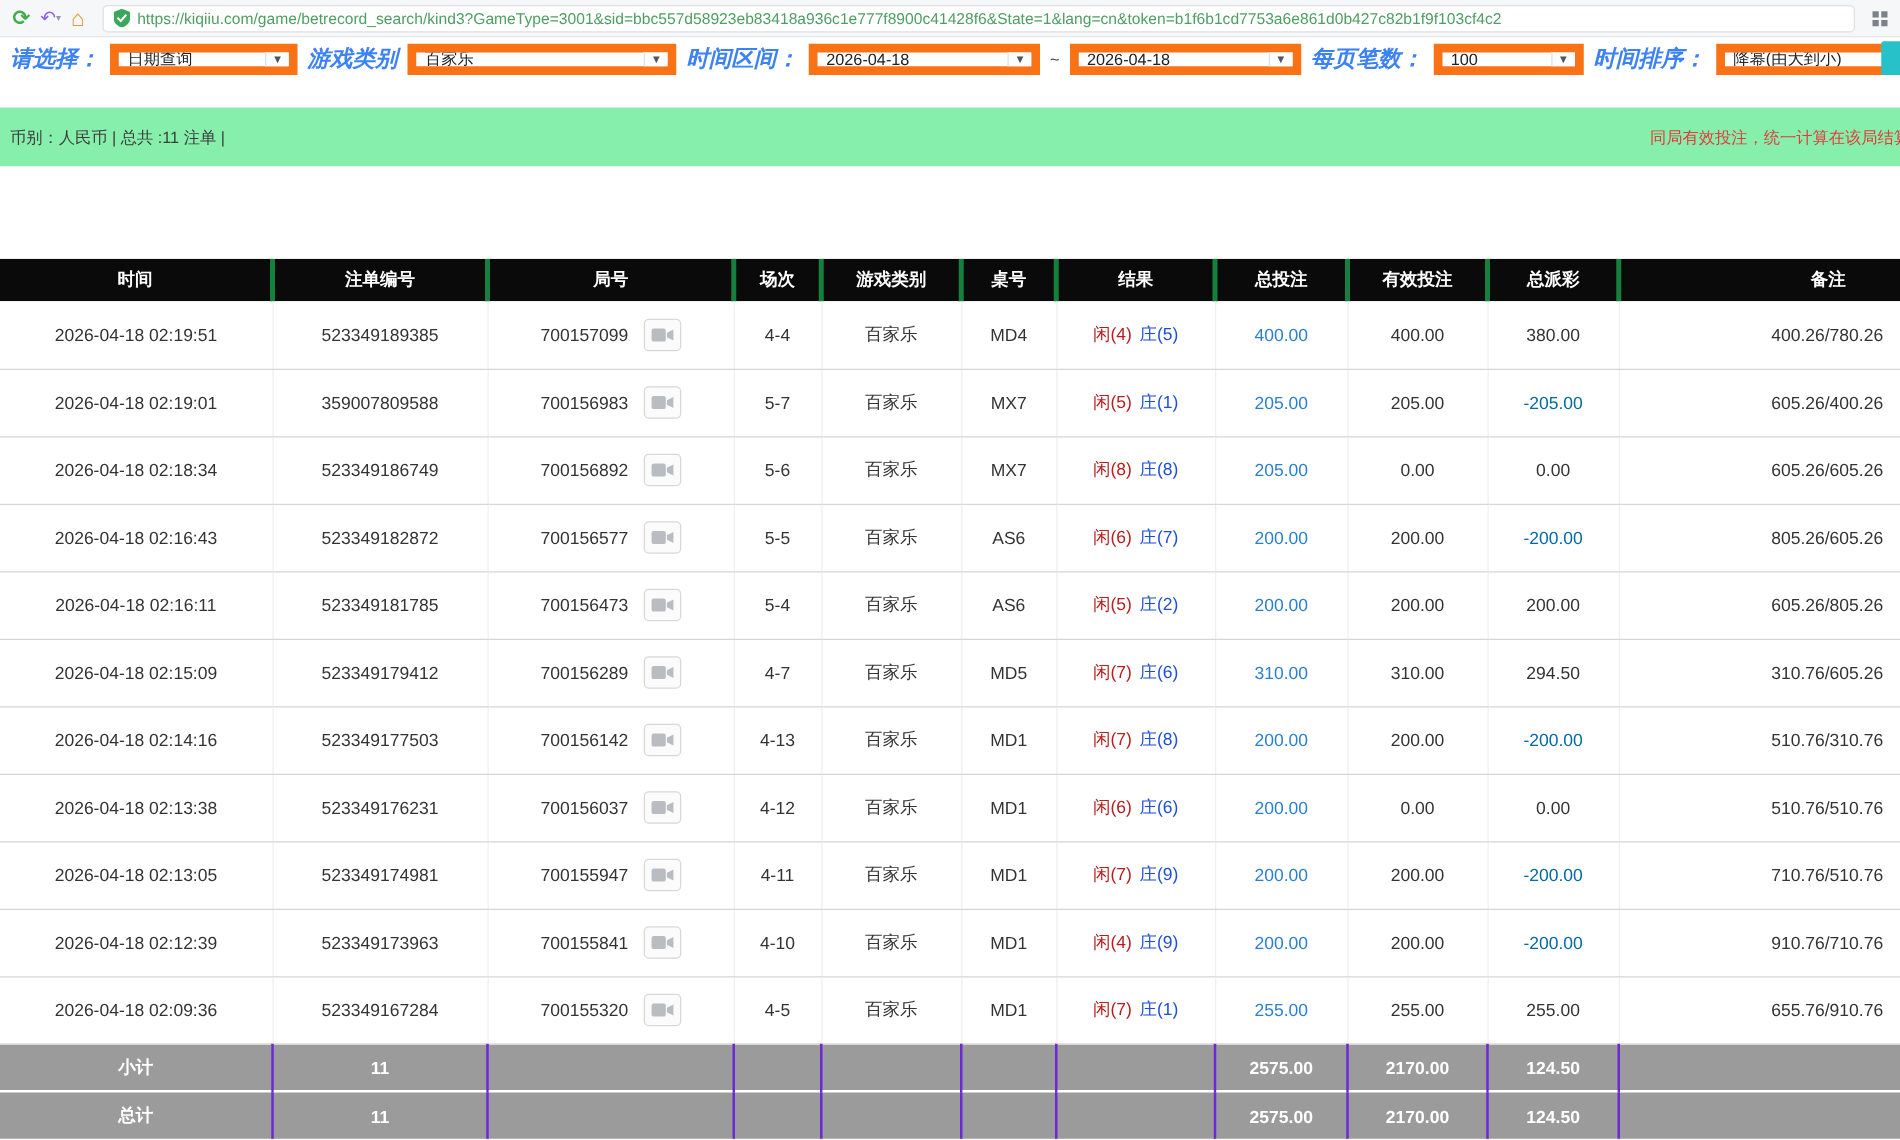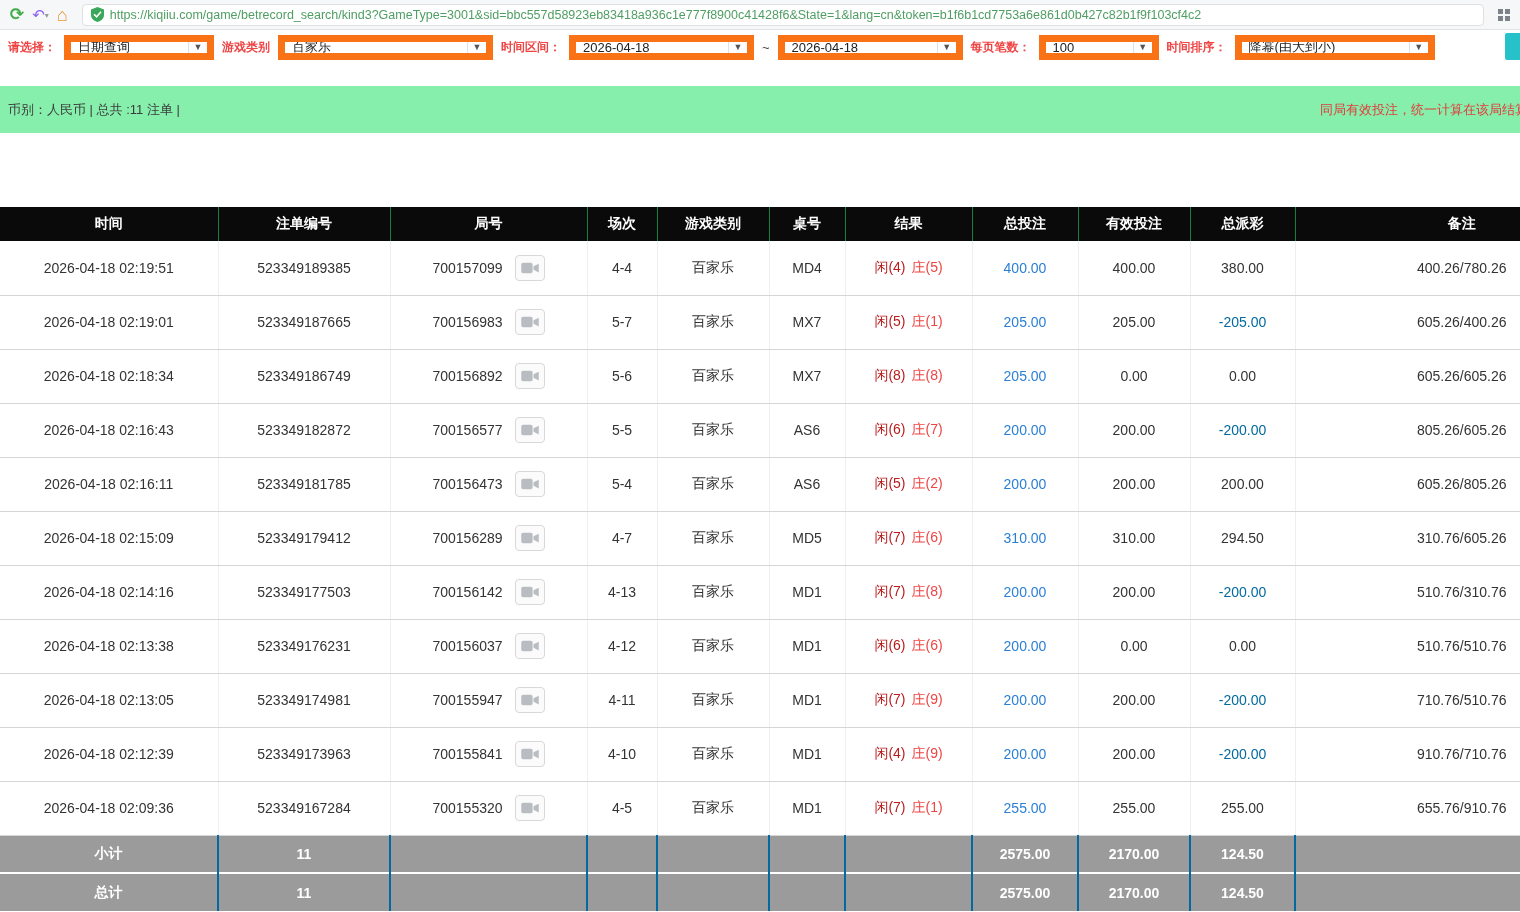--- a/index.html
+++ b/index.html
@@ -27,21 +27,21 @@
   }
   .url { font-size:12.5px; color:#4f9e63; }
   .gridicon { display:grid; grid-template-columns:5px 5px; grid-gap:2px; }
   .gridicon i { width:5px; height:5px; background:#7d828a; display:block; }
 
   
   .toolbar {
     position:absolute; top:30px; left:0; width:1520px; height:34px;
     background:#fff; display:flex; align-items:center; padding-left:8px; gap:8px;
   }
-  .lbl { color:#ef4444; font-weight:bold; font-size:12px; white-space:nowrap; }
+  .lbl { color:#3b82f6; font-weight:bold; font-size:18px; white-space:nowrap;font-style:italic; }
   .dd {
     height:25px; border:7px solid #f97316; background:#fff;
     display:flex; align-items:stretch; cursor:pointer; flex:none;
   }
   .dd-v { flex:1; padding:0 7px; font-size:13px; color:#222; white-space:nowrap;
           overflow:hidden; display:flex; align-items:center; }
   .dd-b { width:19px; border-left:1px solid #d7e4ef; display:flex; align-items:center;
           justify-content:center; color:#555; font-size:9px; background:#fbfdff; }
   .w150{width:150px} .w215{width:215px} .w185{width:185px} .w120{width:120px} .w200{width:200px}
   .tilde { font-size:13px; color:#444; }
@@ -62,41 +62,41 @@
   
   .tablewrap { position:absolute; top:207px; left:0; width:1520px; height:705px; overflow:hidden; }
   table { border-collapse:collapse; table-layout:fixed; width:1628px; }
   col.c-time{width:218px} col.c-betid{width:172px} col.c-round{width:197px}
   col.c-session{width:70px} col.c-game{width:112px} col.c-table{width:76px}
   col.c-result{width:127px} col.c-totalbet{width:106px} col.c-validbet{width:112px}
   col.c-payout{width:105px} col.c-note{width:333px}
 
   thead th {
     background:#0a0a0a; color:#fff; font-size:14px; font-weight:bold;
-    height:34px; border-right:1px solid #15803d; text-align:center; padding:0;
+    height:34px; border-right:4px solid #15803d; text-align:center; padding:0;
   }
   tbody td {
     height:54px; border-bottom:1px solid #d6d6d6; border-right:1px solid #efefef;
     font-size:14px; color:#333; text-align:center; vertical-align:middle; padding:0;
     background:#fff;
   }
   tbody td:last-child, thead th:last-child { border-right:none; }
   .blue { color:#2a7fd4; }
   .red, .neg { color:#0369a1; }
   .result-player { color:#b91c1c; margin-right:6px; }
-  .result-banker { color:#ef4444; }
+  .result-banker { color:#1d4ed8; }
   .roundnum { vertical-align:middle; }
   .replay {
     display:inline-flex; align-items:center; justify-content:center;
     width:30px; height:26px; margin-left:12px; vertical-align:middle;
     border:1px solid #d8d8d8; border-radius:4px; background:#fbfbfb; cursor:pointer;
   }
   tfoot td {
     background:#9b9b9b; color:#fff; font-weight:bold; font-size:14px;
-    height:38px; border-right:2px solid #0369a1; text-align:center; padding:0;
+    height:38px; border-right:2px solid #6d28d9; text-align:center; padding:0;
   }
   tfoot td:last-child { border-right:none; }
   tfoot tr + tr td { border-top:2px solid #fff;margin-top:22px; }
 </style>
 </head>
 <body>
 
 <div class="chrome">
   <span class="ic ic-refresh">⟳</span>
   <span class="ic ic-undo">↶<span class="caret">▾</span></span>
@@ -204,21 +204,21 @@
       <span class="result-player">闲(4)</span><span class="result-banker">庄(5)</span>
     </td>
     <td class="blue">400.00</td>
     <td>400.00</td>
     <td>380.00</td>
     <td>400.26/780.26</td>
   </tr>
 
   <tr class="datarow">
     <td>2026-04-18 02:19:01</td>
-    <td>523349187665</td>
+    <td>359007809588</td>
     <td>
       <span class="roundnum">700156983</span><span class="replay">
               <svg width="20" height="14" viewBox="0 0 22 16">
                 <rect x="1" y="2" width="13" height="12" rx="2" fill="#b9bdc2"></rect>
                 <path d="M15 6l6-3v10l-6-3z" fill="#b9bdc2"></path>
               </svg>
             </span>
     </td>
     <td>5-7</td>
     <td>百家乐</td>

